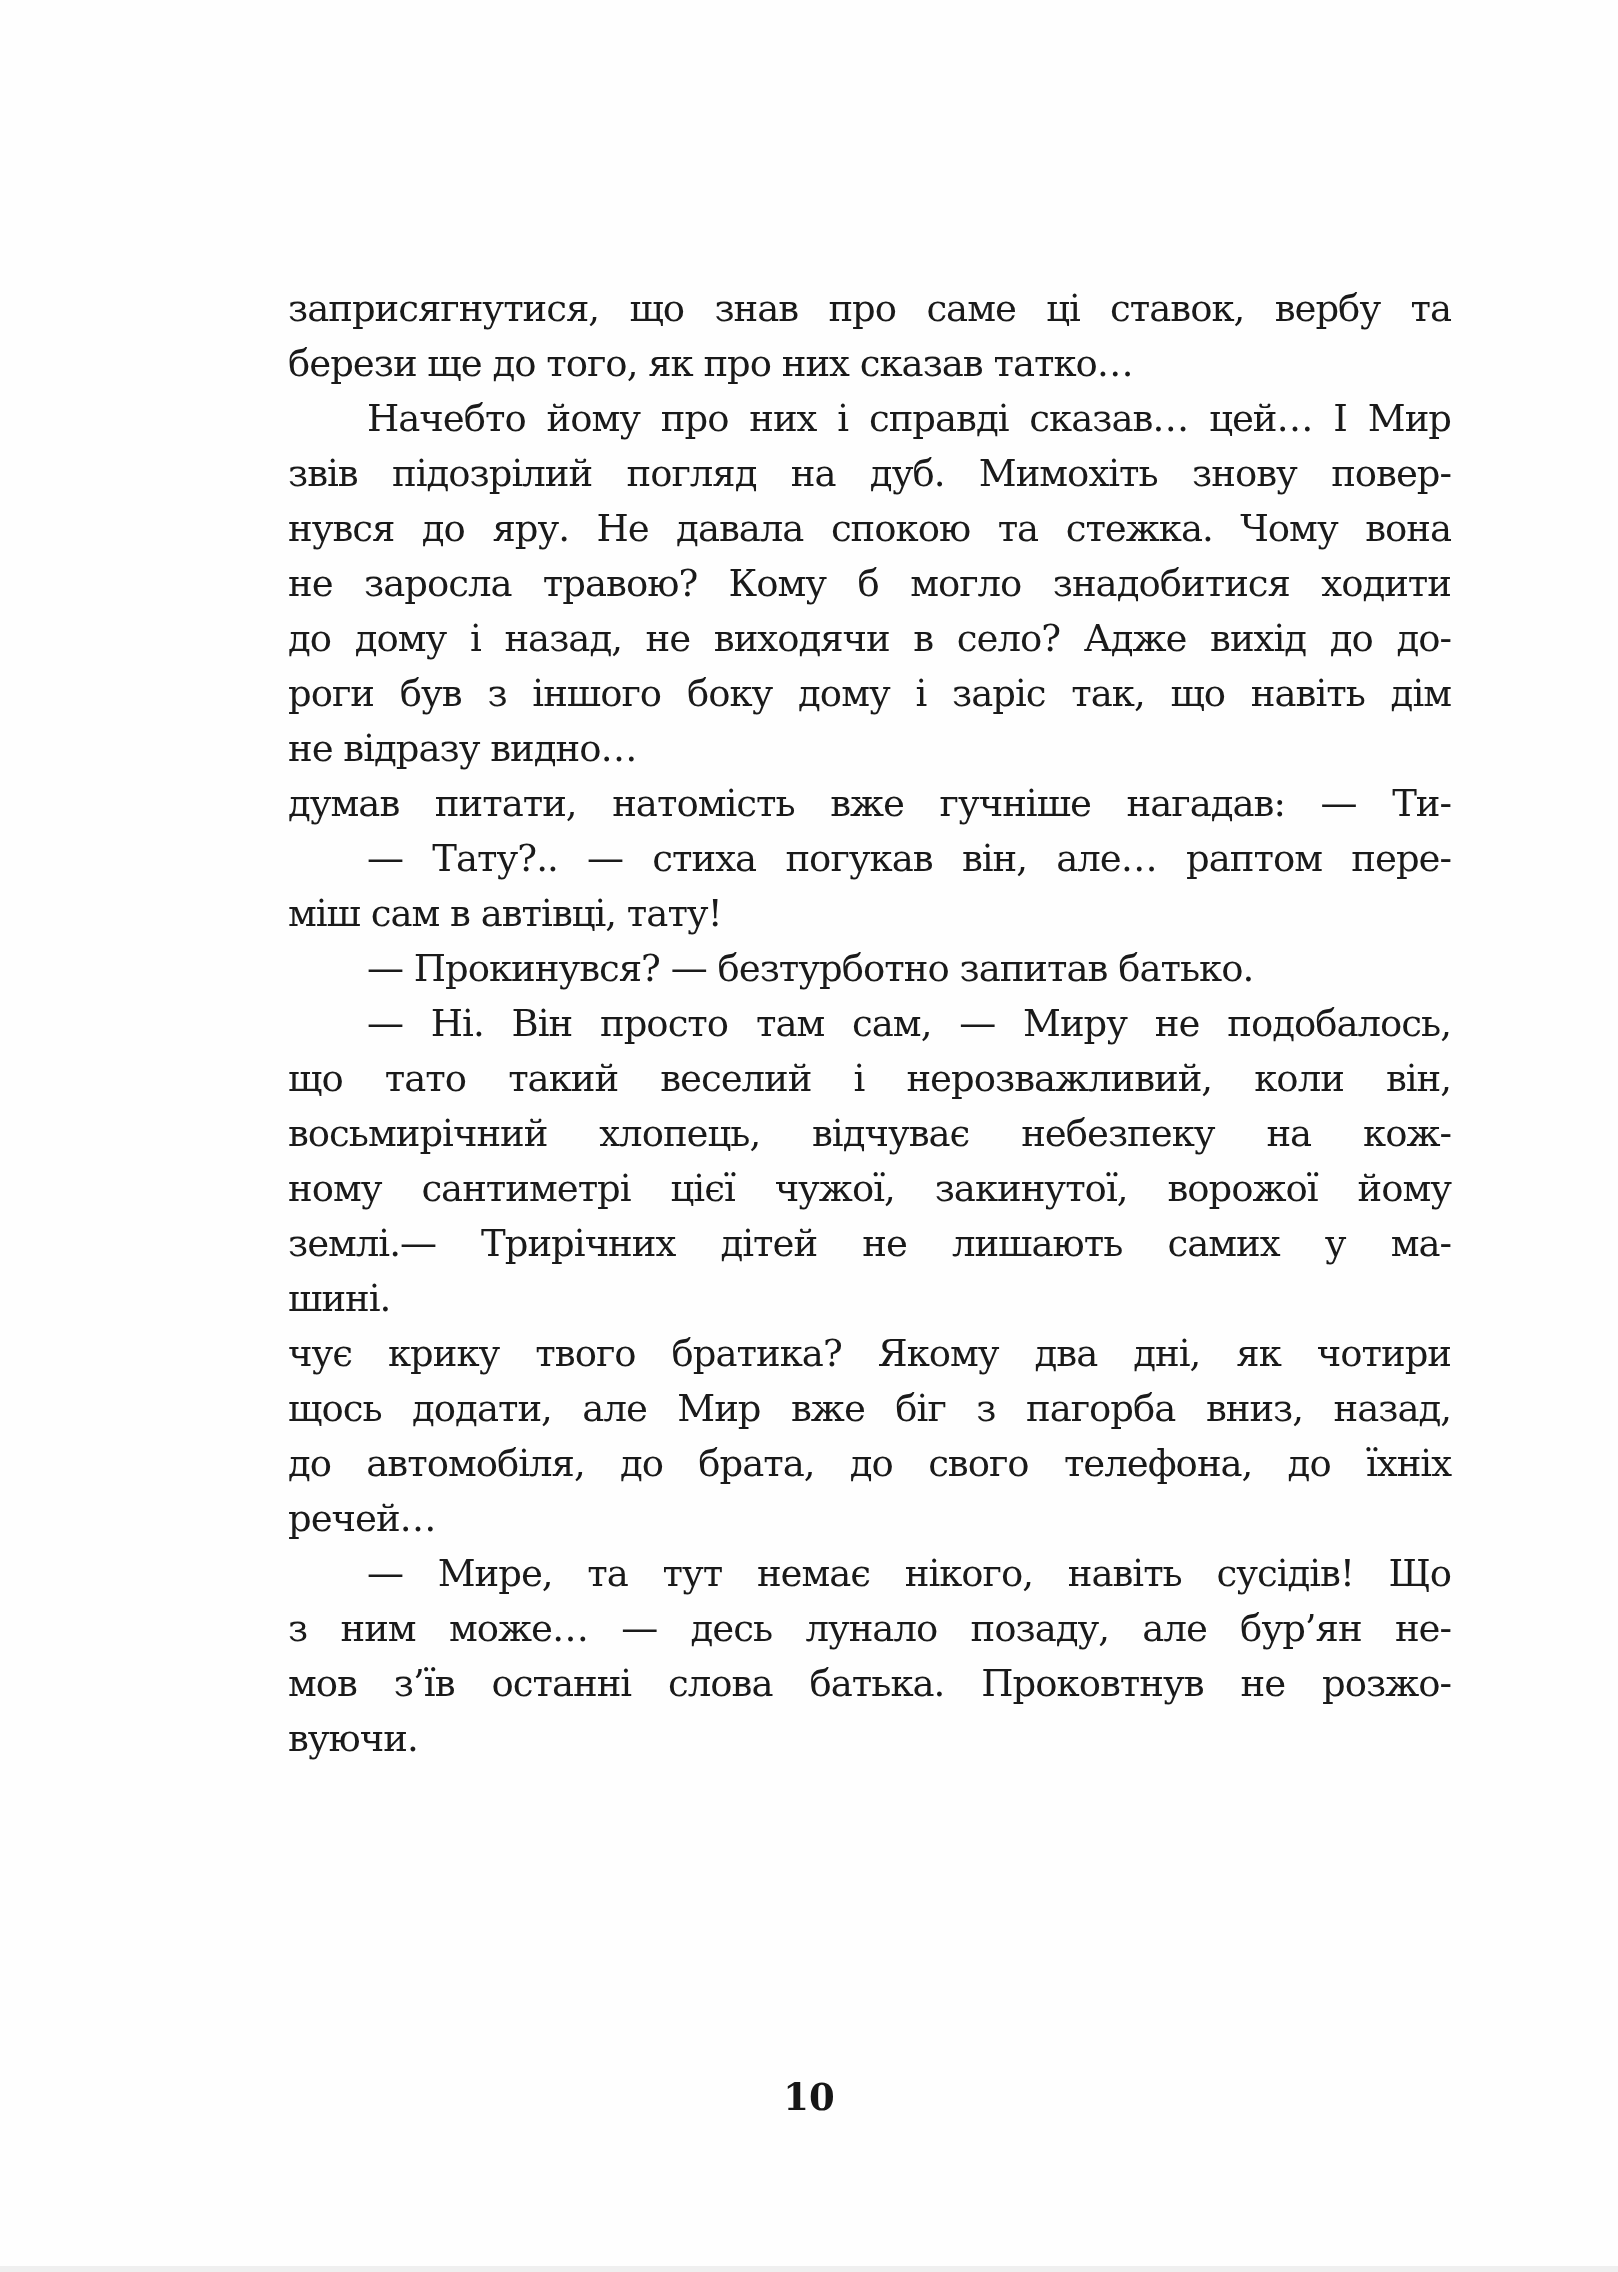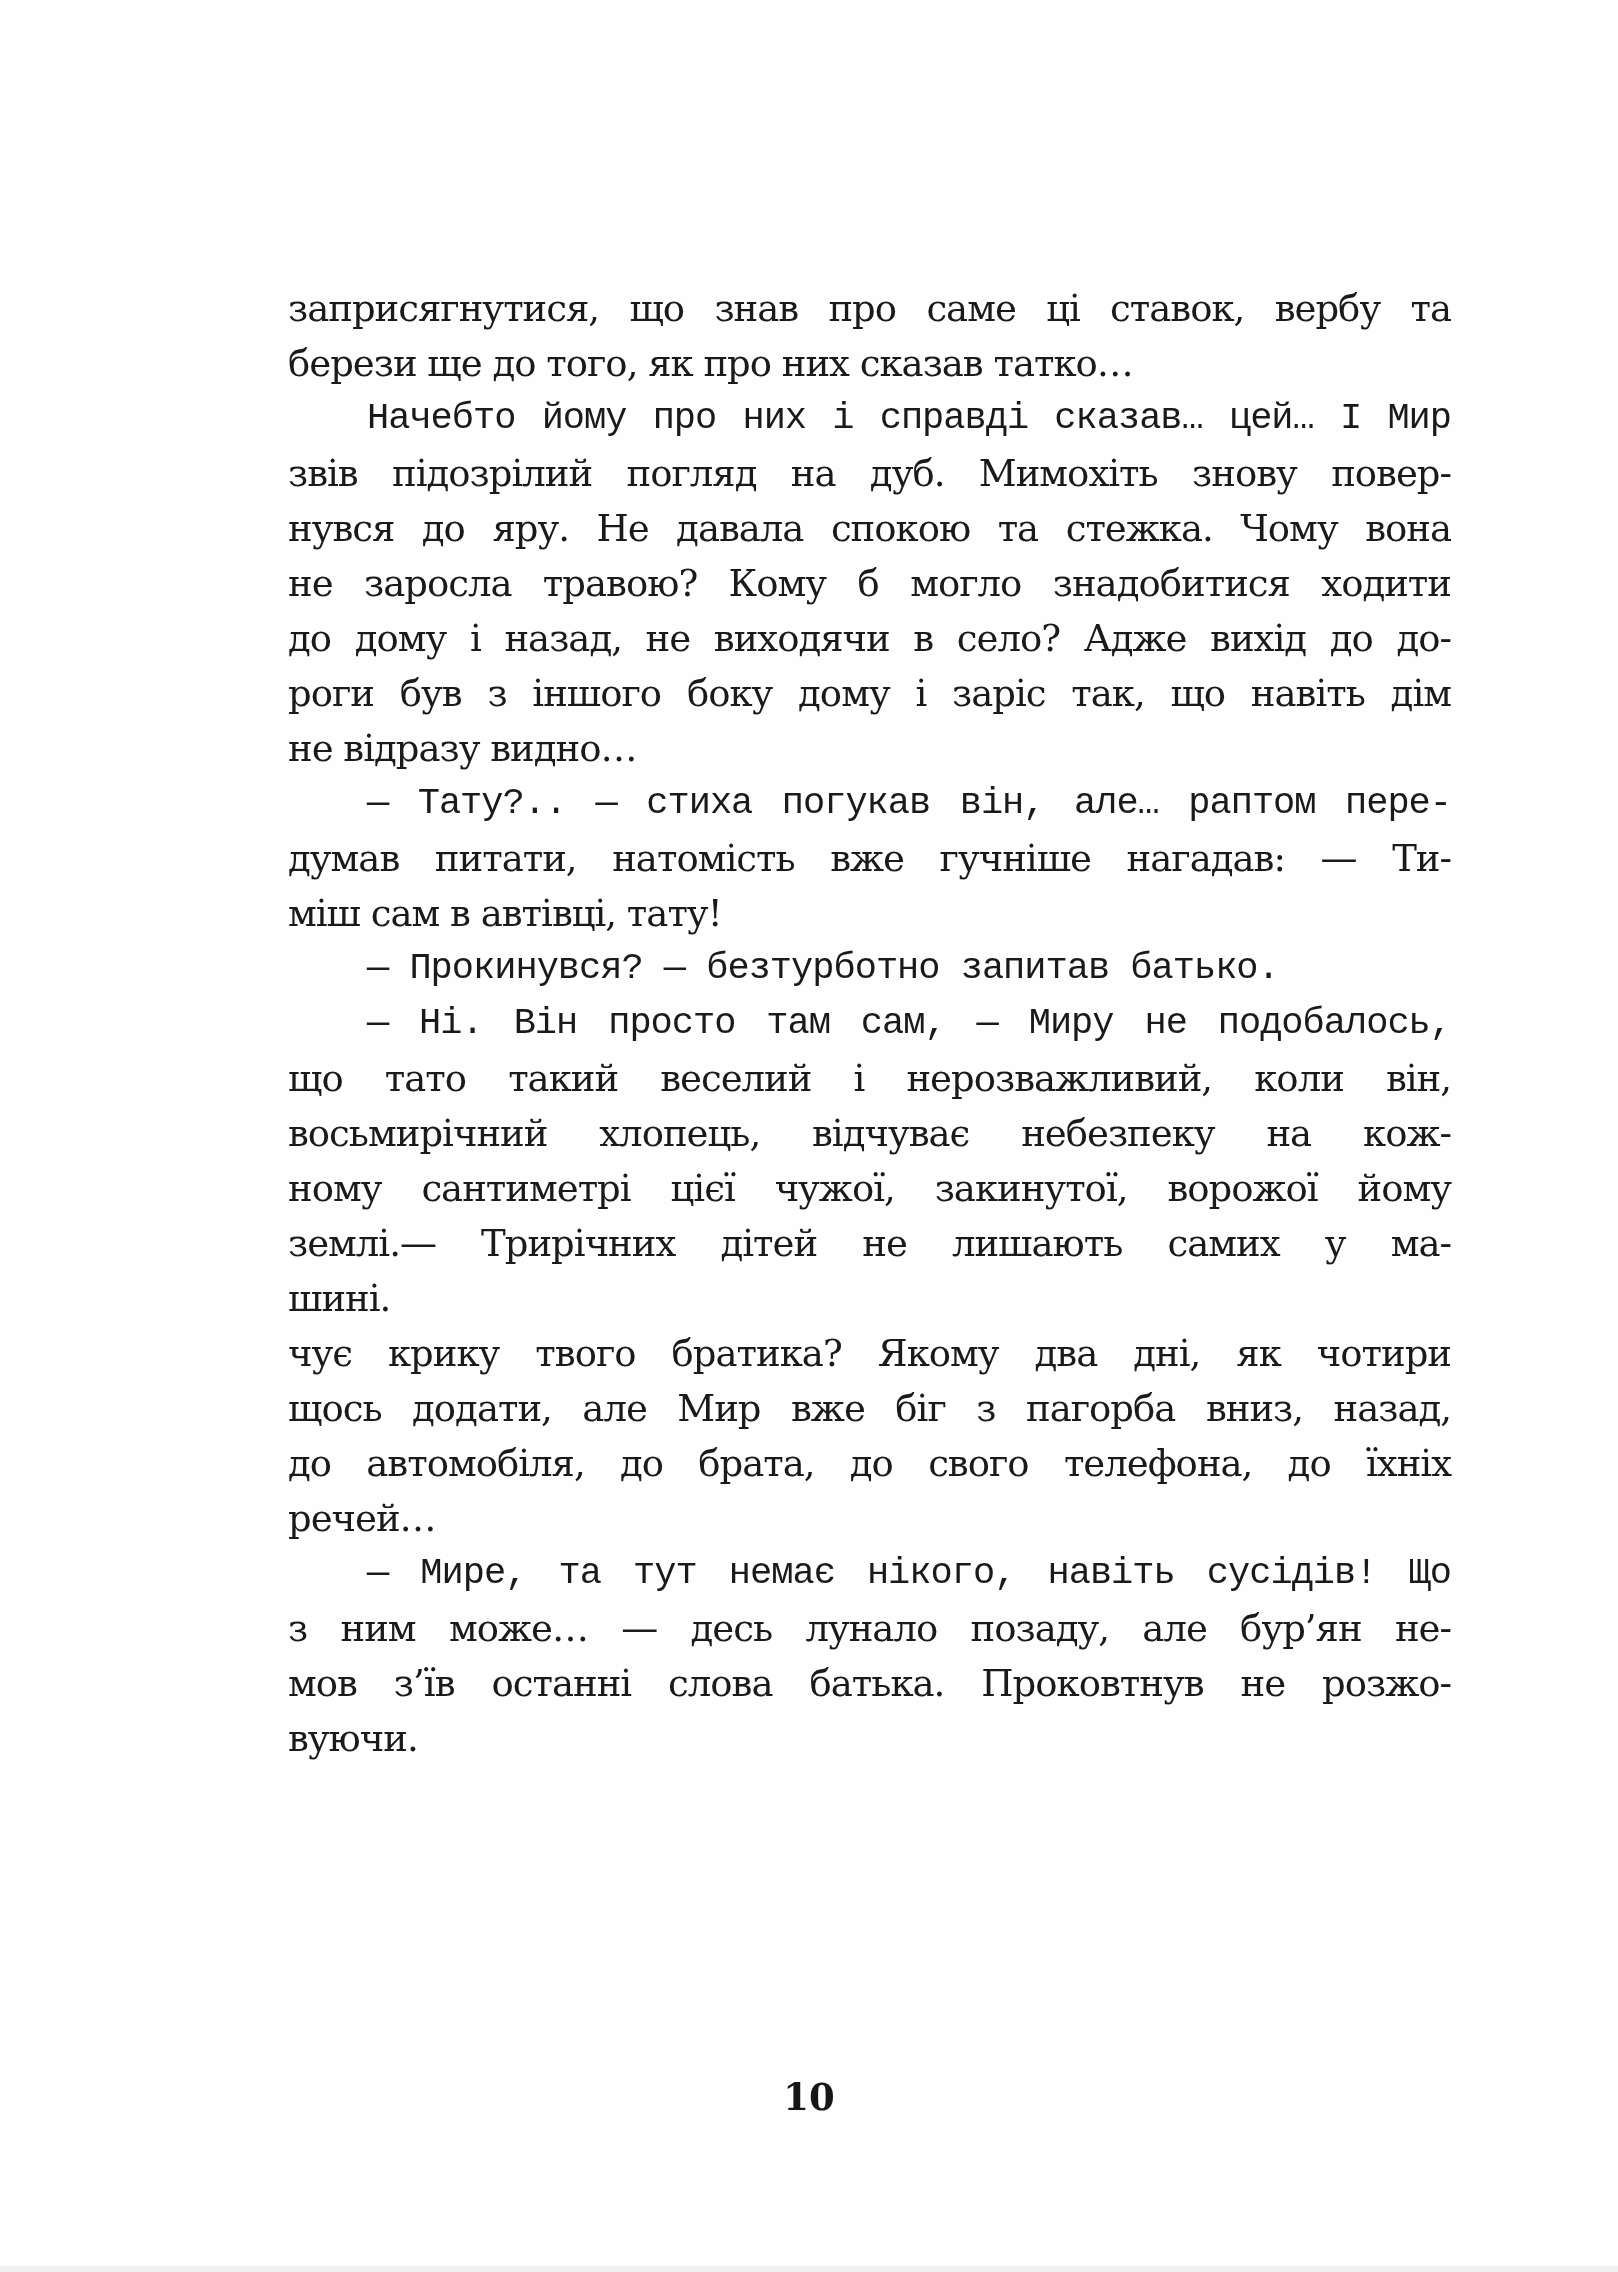--- a/index.html
+++ b/index.html
@@ -48,21 +48,20 @@
       text-align: justify;
       text-align-last: justify;
       height: 55px;
       overflow: visible;
     }
     .line.last {
       text-align-last: left;
     }
     .line.indent {
       padding-left: 79px;
-      font-family: Liberation Mono, monospace;
     }
     .page-number {
       position: absolute;
       left: 0;
       width: 1618px;
       top: 2075px;
       text-align: center;
       font-family: "DejaVu Serif", "Liberation Serif", serif;
       font-weight: bold;
       font-size: 37px;
@@ -77,22 +76,22 @@
   <div class="text-block" id="text-block">
     <span class="line">заприсягнутися, що знав про саме ці ставок, вербу та</span>
     <span class="line last">берези ще до того, як про них сказав татко…</span>
     <span class="line indent">Начебто йому про них і справді сказав… цей… І Мир</span>
     <span class="line">звів підозрілий погляд на дуб. Мимохіть знову повер-</span>
     <span class="line">нувся до яру. Не давала спокою та стежка. Чому вона</span>
     <span class="line">не заросла травою? Кому б могло знадобитися ходити</span>
     <span class="line">до дому і назад, не виходячи в село? Адже вихід до до-</span>
     <span class="line">роги був з іншого боку дому і заріс так, що навіть дім</span>
     <span class="line last">не відразу видно…</span>
+    <span class="line">думав питати, натомість вже гучніше нагадав: — Ти-</span>
     <span class="line indent">— Тату?.. — стиха погукав він, але… раптом пере-</span>
-    <span class="line">думав питати, натомість вже гучніше нагадав: — Ти-</span>
     <span class="line last">міш сам в автівці, тату!</span>
     <span class="line indent last">— Прокинувся? — безтурботно запитав батько.</span>
     <span class="line indent">— Ні. Він просто там сам, — Миру не подобалось,</span>
     <span class="line">що тато такий веселий і нерозважливий, коли він,</span>
     <span class="line">восьмирічний хлопець, відчуває небезпеку на кож-</span>
     <span class="line">ному сантиметрі цієї чужої, закинутої, ворожої йому</span>
     <span class="line">землі.— Трирічних дітей не лишають самих у ма-</span>
     <span class="line last">шині.</span>
     <span class="line">чує крику твого братика? Якому два дні, як чотири</span>
     <span class="line">щось додати, але Мир вже біг з пагорба вниз, назад,</span>

